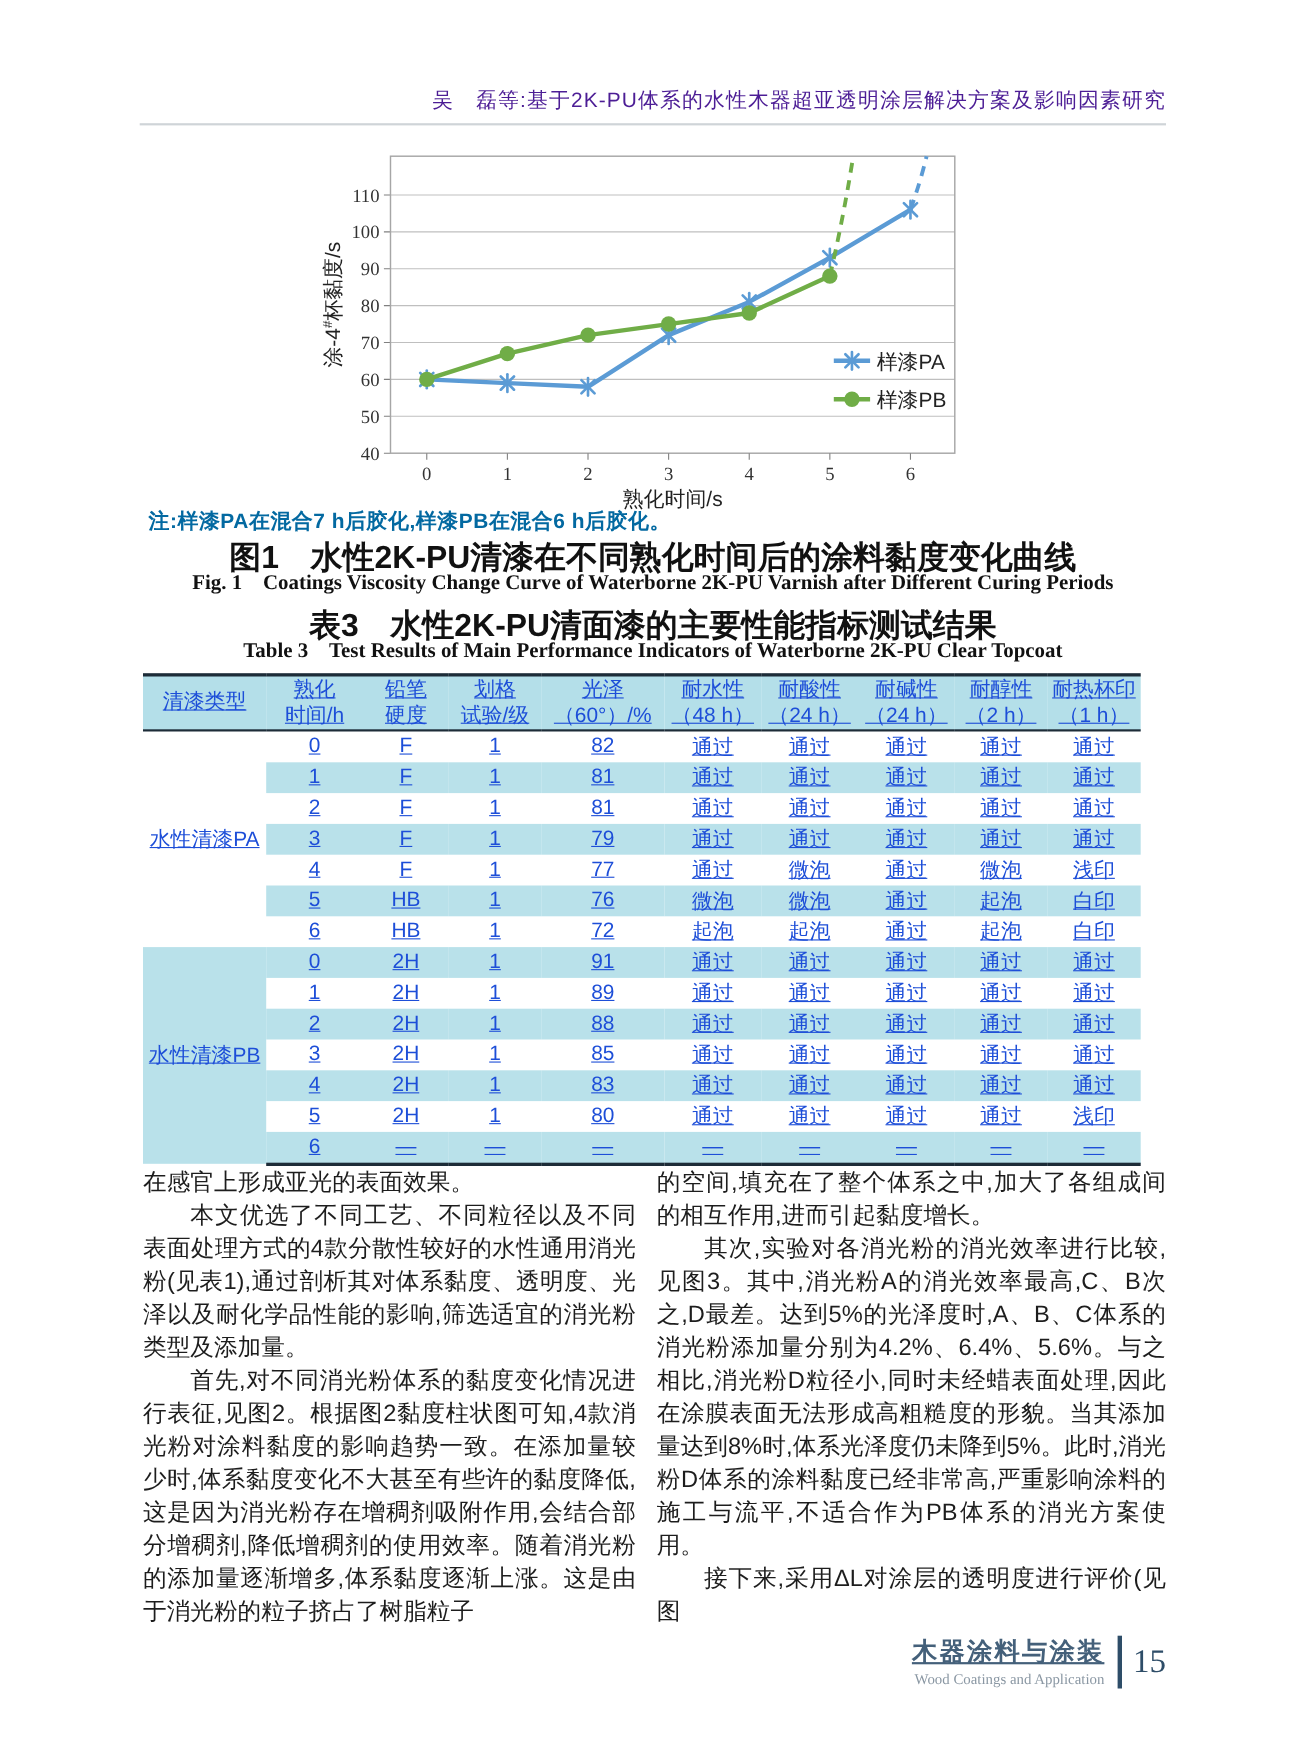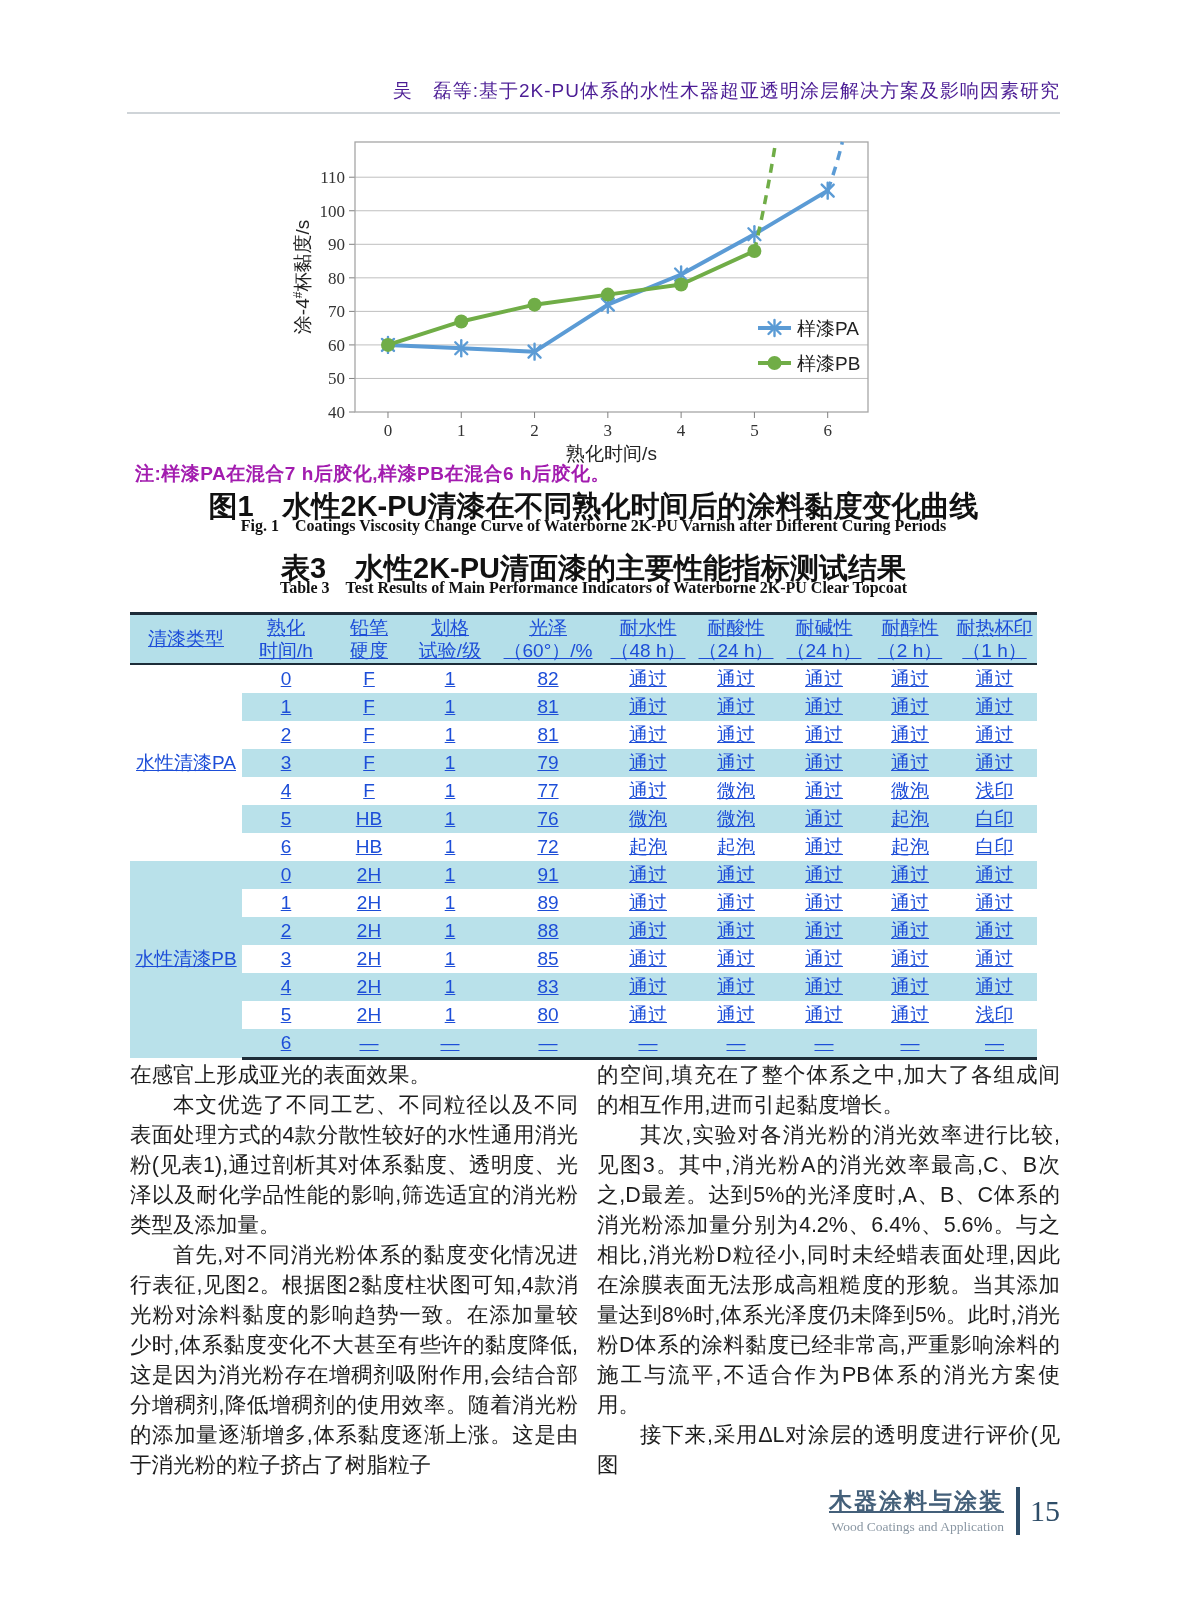--- a/index.html
+++ b/index.html
@@ -13,26 +13,26 @@
   }
   .header-rule{
     position:absolute;top:112px;left:127px;width:933px;height:0;
     border-top:2px solid #cfd4d8;
   }
   .chart-wrap{position:absolute;left:283px;top:130px;width:600px;height:340px;}
   .tick-num{font-family:"Liberation Serif",serif;font-size:17px;fill:#333;}
   .axis-cjk{font-family:"Liberation Sans",sans-serif;font-size:19px;fill:#222;}
   .legend-label{font-family:"Liberation Sans",sans-serif;font-size:19px;fill:#222;}
   .fig-note,.tbl-note{
-    position:absolute;font-size:19px;font-weight:600;color:#a21caf;letter-spacing:0.5px;
+    position:absolute;font-size:19px;font-weight:600;color:#0369a1;letter-spacing:0.5px;
   }
   .fig-note{left:135px;top:461px;}
   .tbl-note{left:146px;top:1064px;}
   .cap-zh{position:absolute;left:0;width:100%;text-align:center;font-size:29px;font-weight:bold;color:#111;}
-  .cap-en{position:absolute;left:0;width:100%;text-align:center;font-family:"Liberation Serif",serif;font-size:16px;font-weight:bold;color:#111;}
+  .cap-en{position:absolute;left:0;width:100%;text-align:center;font-family:"Liberation Serif",serif;font-size:19px;font-weight:bold;color:#111;}
   .fig-cap-zh{top:487px;}
   .fig-cap-en{top:516px;}
   .tbl-cap-zh{top:549px;}
   .tbl-cap-en{top:578px;}
   table.perf{
     position:absolute;left:130px;top:612px;width:907px;
     border-collapse:collapse;table-layout:fixed;font-size:19px;color:#1d4ed8;text-decoration:underline;
   }
   table.perf thead tr{height:50px;}
   table.perf thead td{

